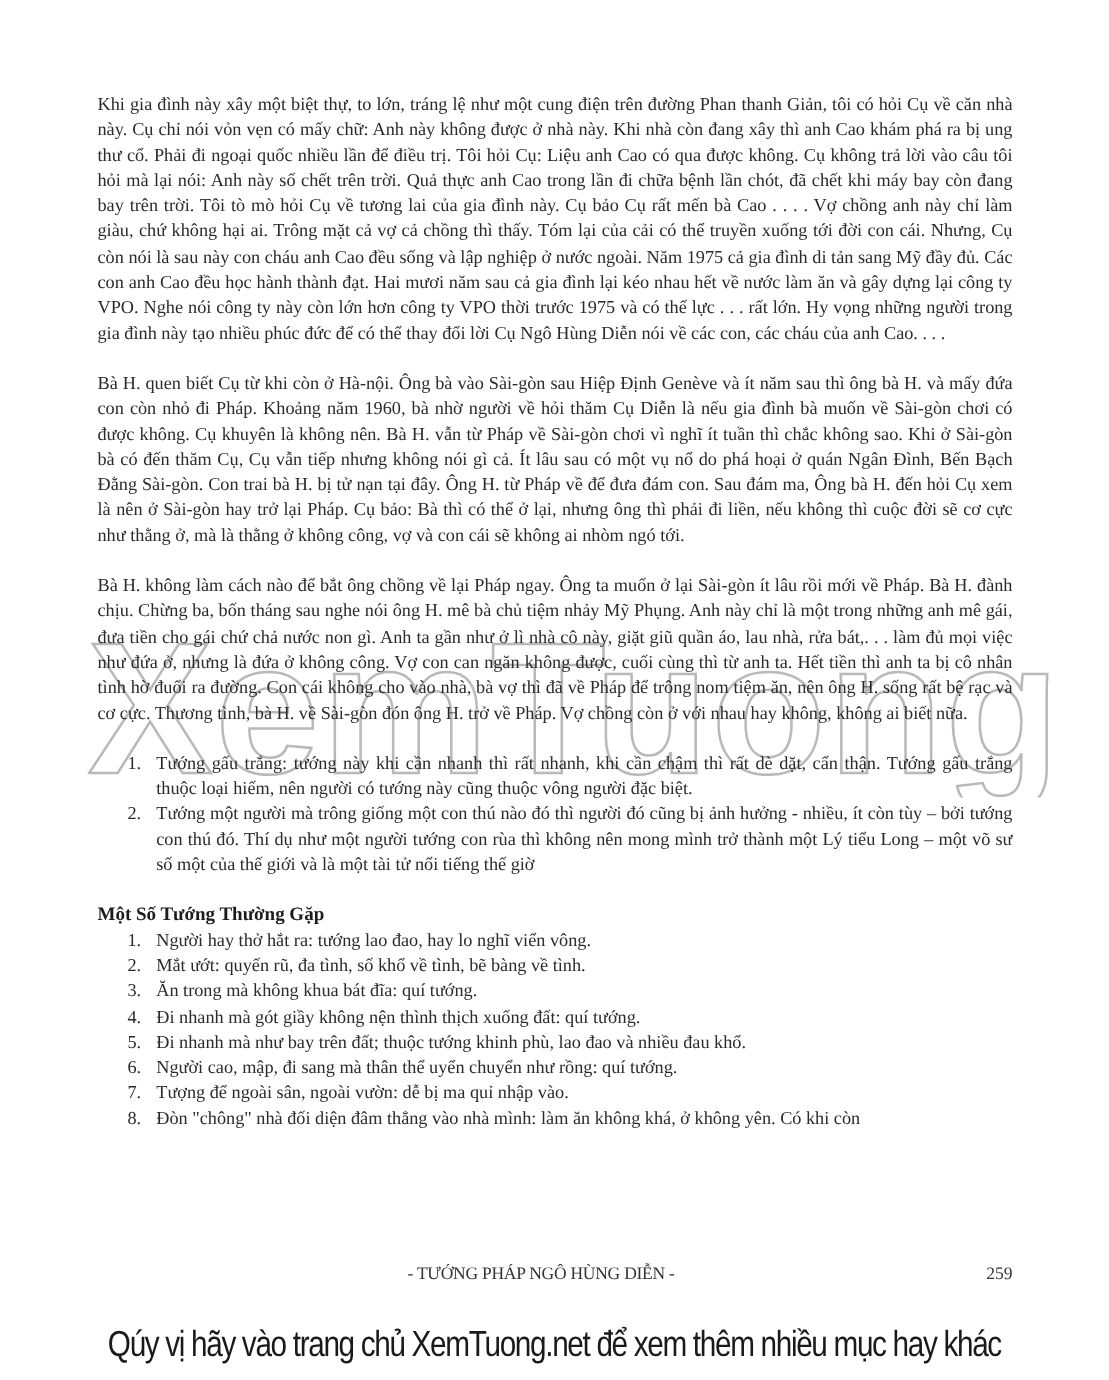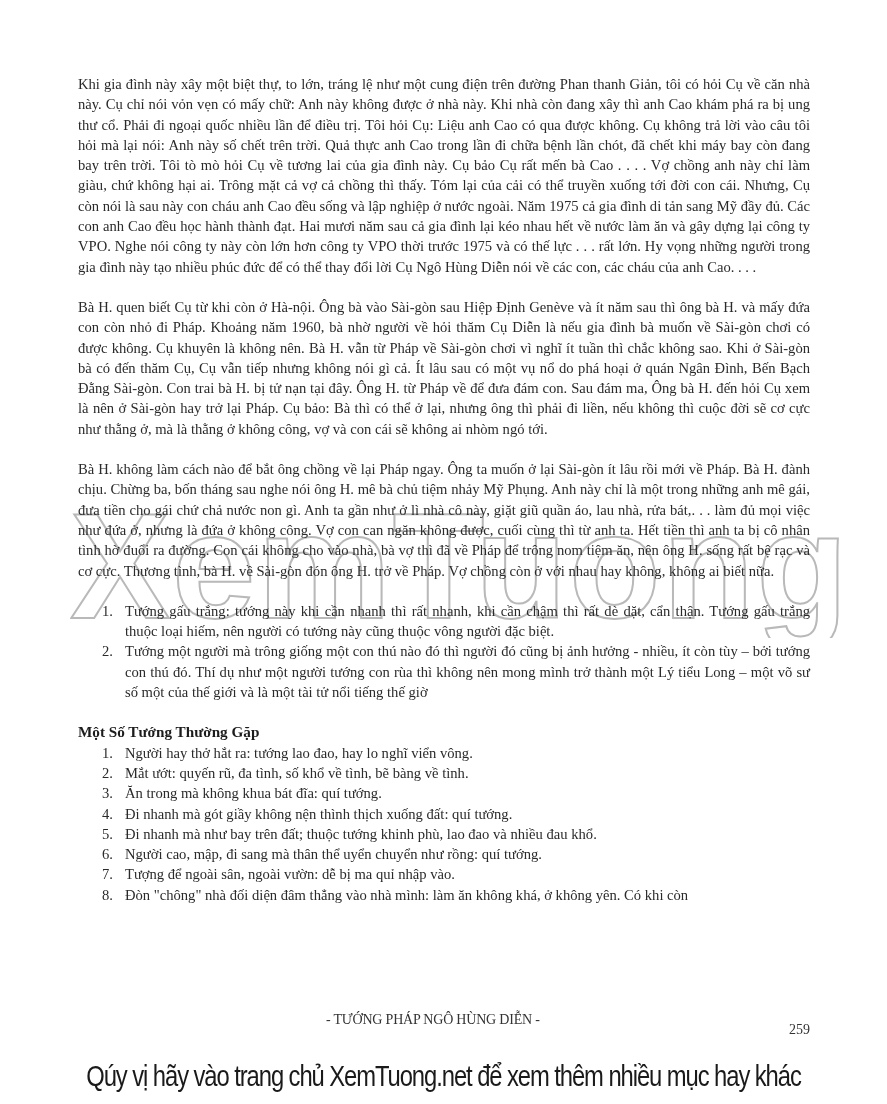--- a/index.html
+++ b/index.html
@@ -19,21 +19,21 @@
       font-weight: bold; font-size: 15.2px; margin: 0; color: #1c1c1c;
     }
     ol.list { margin: 0; padding-left: 47px; list-style: none; }
     ol.list li { position: relative; text-align: justify; }
     ol.list li .num { position: absolute; left: -23px; top: 0; }
     .footer-line {
       position: absolute; left: 0; top: 1012px; width: 887px; height: 22px;
       font-family: "Liberation Serif", serif; font-size: 14px; color: #333;
     }
     .footer-title { position: absolute; left: 326px; top: 0; letter-spacing: -0.2px; }
-    .page-number { position: absolute; left: 789px; top: 0; margin-top: 10px; }
+    .page-number { position: absolute; left: 789px; top: 0; }
     .banner {
       position: absolute; left: 0; top: 1060px; width: 887px; text-align: center;
       font-family: "Liberation Sans", "DejaVu Sans", sans-serif;
       font-size: 29px; color: #1a1a1a; letter-spacing: -1.3px;
       transform: scaleX(0.82); transform-origin: center;
     }
     .watermark {
       position: absolute; left: 70px; top: 478px; width: 780px; height: 160px;
       pointer-events: none;
     }

